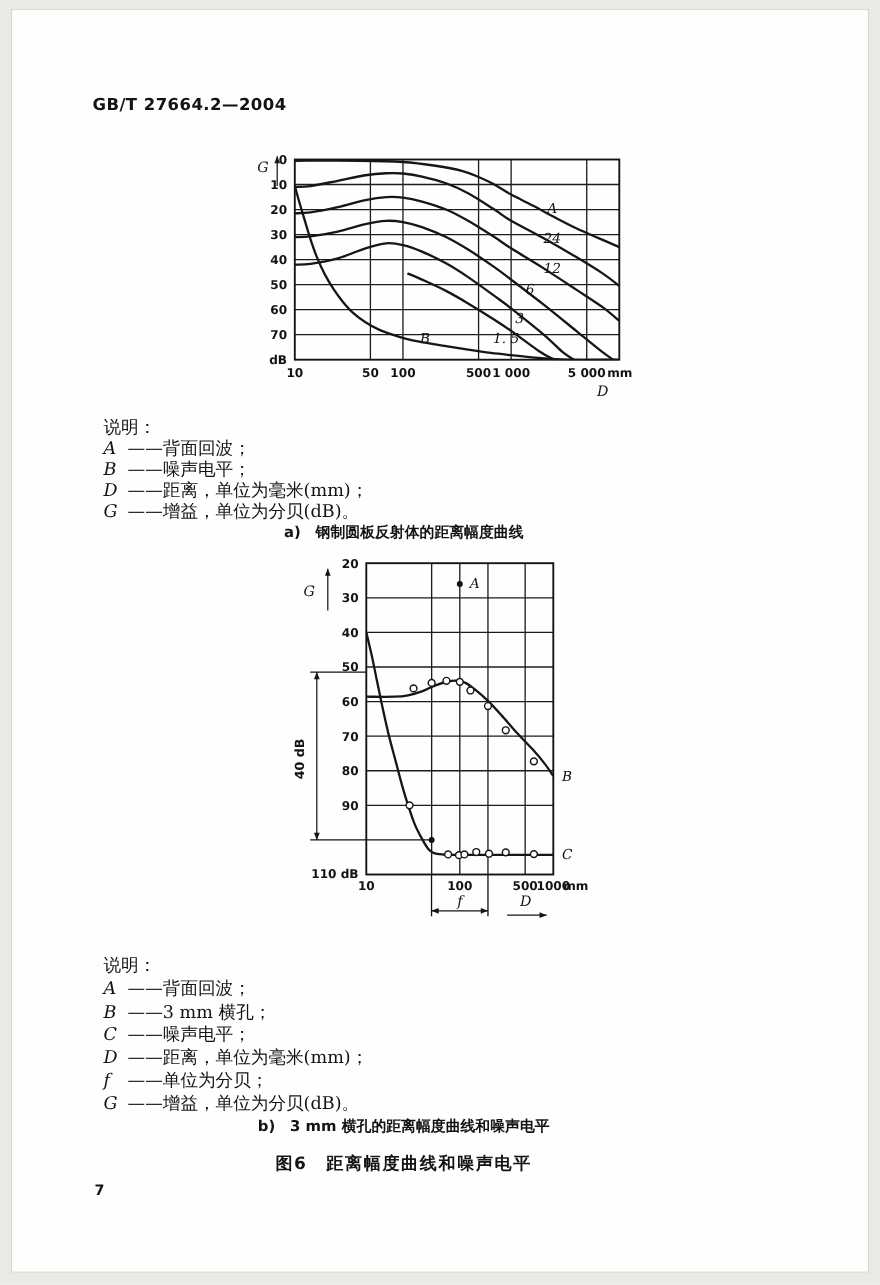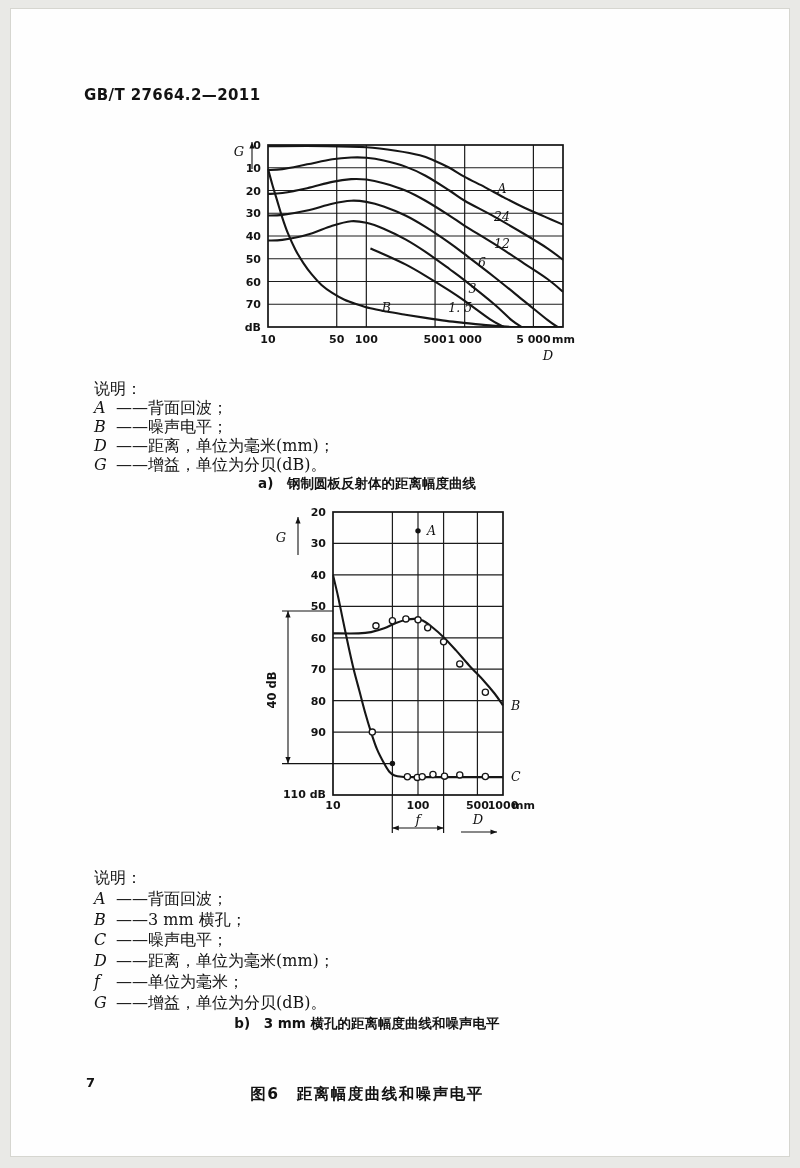--- a/index.html
+++ b/index.html
@@ -20,21 +20,21 @@
   svg .t-tick{font:bold 11px "DejaVu Sans","Liberation Sans",sans-serif;fill:#131313}
   svg .t-it{font:italic 13px "DejaVu Serif","Liberation Serif",serif;fill:#131313}
   svg .t-lab{font:italic 12.5px "DejaVu Serif","Liberation Serif",serif;fill:#131313}
   svg .t-rot{font:bold 11.5px "DejaVu Sans","Liberation Sans",sans-serif;fill:#131313}
 </style>
 </head>
 <body>
 
 <div class="sheet"></div>
 
-<div id="hdr" class="abs">GB/T 27664.2—2011</div>
+<div id="hdr" class="abs">GB/T 27664.2—2004</div>
 
 <svg id="chart-a" class="abs" style="left:225px;top:133px" width="355" height="235">
     <defs>
       <clipPath id="chart-a-clip">
         <rect x="42.5" y="11.5" width="296" height="183"></rect>
       </clipPath>
     </defs>
     <g>
       <line x1="111.73205042637517" y1="12" x2="111.73205042637517" y2="194" stroke="#1c1c1c" stroke-width="1.2"></line>
       <line x1="141.33333333333331" y1="12" x2="141.33333333333331" y2="194" stroke="#1c1c1c" stroke-width="1.2"></line>
@@ -186,21 +186,21 @@
       <polygon points="232,334 225.5,336.6 225.5,331.4" fill="#131313"></polygon>
     </g>
   </svg>
 
 <div class="abs legend l21" style="left:94px;top:868px">
     <div class="title">说明：</div>
     <div class="lrow"><span class="lsym">A</span><span>——背面回波；</span></div>
     <div class="lrow"><span class="lsym">B</span><span>——3 mm 横孔；</span></div>
     <div class="lrow"><span class="lsym">C</span><span>——噪声电平；</span></div>
     <div class="lrow"><span class="lsym">D</span><span>——距离，单位为毫米(mm)；</span></div>
-    <div class="lrow"><span class="lsym">f</span><span>——单位为毫米；</span></div>
+    <div class="lrow"><span class="lsym">f</span><span>——单位为分贝；</span></div>
     <div class="lrow"><span class="lsym">G</span><span>——增益，单位为分贝(dB)。</span></div>
   </div>
 
 <div id="cap-b" class="abs cap" style="top:1015px">b)　3 mm 横孔的距离幅度曲线和噪声电平</div>
 
-<div id="figcap" class="abs cap" style="top:1084px">图6　距离幅度曲线和噪声电平</div>
+<div id="figcap" class="abs cap" style="top:1048px">图6　距离幅度曲线和噪声电平</div>
 
 <div id="pageno" class="abs">7</div>
 
 </body></html>

